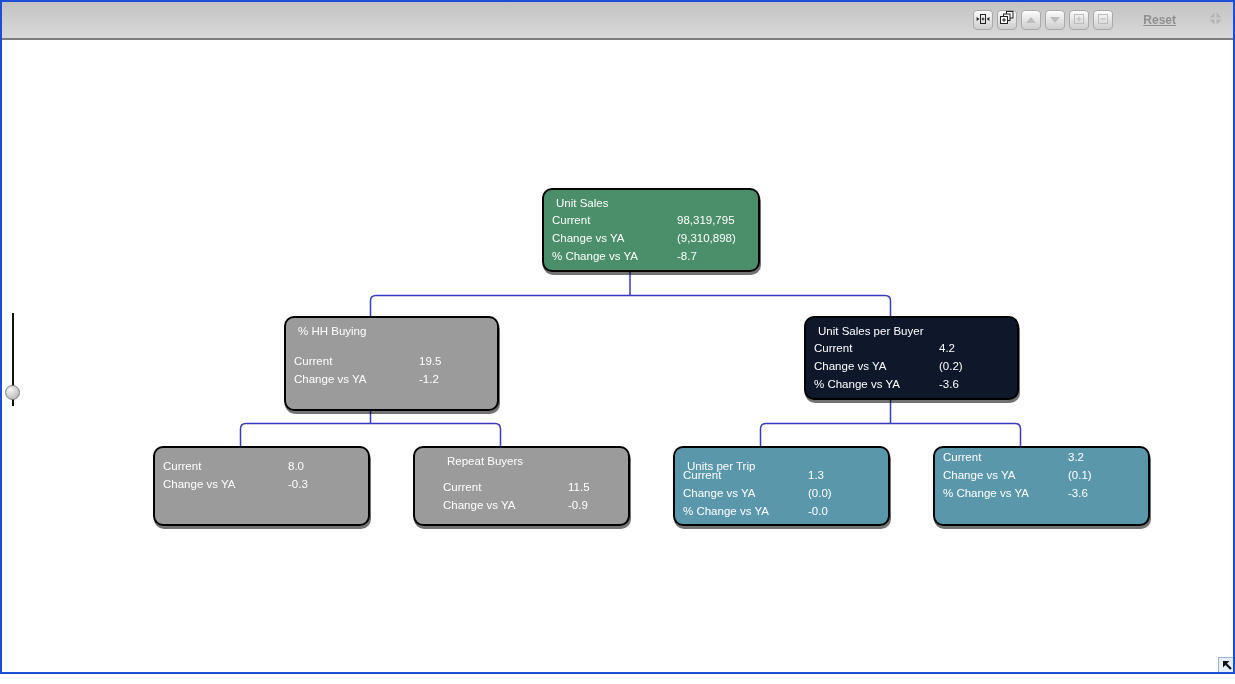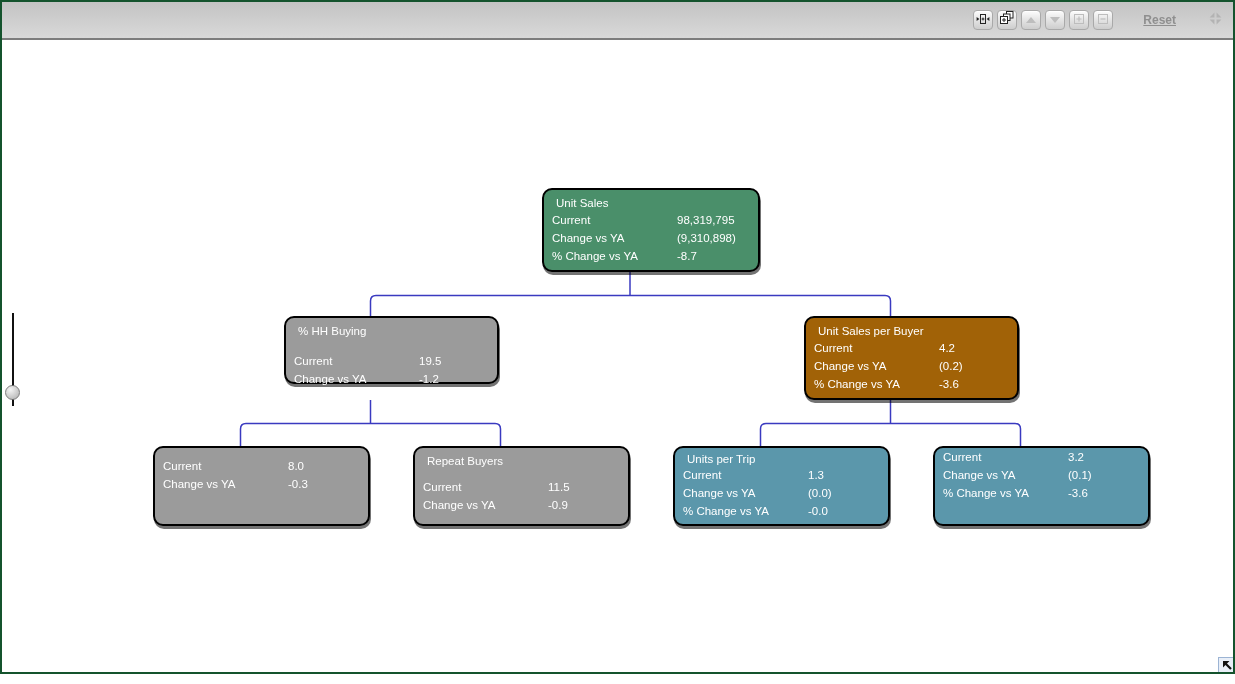--- a/index.html
+++ b/index.html
@@ -1,17 +1,17 @@
 <!DOCTYPE html>
 <html><head>
 <meta charset="utf-8">
 <style>
   * { box-sizing: border-box; margin: 0; padding: 0; }
   html,body { width:1235px; height:684px; background:#fff; font-family:"Liberation Sans","DejaVu Sans",sans-serif; }
-  .frame { position:relative; width:1235px; height:674px; border:2px solid #14532d; background:#fff; overflow:hidden; }
+  .frame { position:relative; width:1235px; height:674px; border:2px solid #1d4ed8; background:#fff; overflow:hidden; }
 
   
   .topbar { position:absolute; left:0; top:0; width:100%; height:38px;
             background:linear-gradient(#c3c3c3,#d9d9d9); border-bottom:2px solid #7d7d7d; }
   .tb-group { position:absolute; right:6px; top:8px; display:flex; align-items:center; }
   .tb-btn { width:20px; height:20px; margin-left:4px; border:1px solid #a9a9a9; border-radius:4px;
             background:linear-gradient(#fdfdfd,#e6e6e6 45%,#cdcdcd);
             display:flex; align-items:center; justify-content:center; cursor:pointer;
             box-shadow: inset 0 1px 0 #fff; }
   .tb-btn.disabled { cursor:default; }
@@ -124,57 +124,57 @@
 
   <div class="node" style="left: 519px; top: 186px; width: 218px; height: 84px; background: rgb(74, 143, 106);">
     <div class="node-title">Unit Sales</div>
     <div class="node-rows">
       <div class="row"><span class="lbl">Current</span><span class="val">98,319,795</span></div>
       <div class="row"><span class="lbl">Change vs YA</span><span class="val">(9,310,898)</span></div>
       <div class="row"><span class="lbl">% Change vs YA</span><span class="val">-8.7</span></div>
     </div>
   </div>
 
-  <div class="node" style="left: 261px; top: 314px; width: 215px; height: 68px; background: rgb(155, 155, 155);">
+  <div class="node" style="left: 261px; top: 314px; width: 215px; height: 95px; background: rgb(155, 155, 155);">
     <div class="node-title">% HH Buying</div>
     <div class="sp"></div>
     <div class="node-rows">
       <div class="row"><span class="lbl">Current</span><span class="val">19.5</span></div>
       <div class="row"><span class="lbl">Change vs YA</span><span class="val">-1.2</span></div>
     </div>
   </div>
 
-  <div class="node" style="left: 781px; top: 314px; width: 215px; height: 84px; background: #a16207;">
+  <div class="node" style="left: 781px; top: 314px; width: 215px; height: 84px; background: #0f172a;">
     <div class="node-title">Unit Sales per Buyer</div>
     <div class="node-rows">
       <div class="row"><span class="lbl">Current</span><span class="val">4.2</span></div>
       <div class="row"><span class="lbl">Change vs YA</span><span class="val">(0.2)</span></div>
       <div class="row"><span class="lbl">% Change vs YA</span><span class="val">-3.6</span></div>
     </div>
   </div>
 
   <div class="node" style="left: 130px; top: 444px; width: 217px; height: 80px; background: rgb(155, 155, 155);">
     <div class="sp" style="height:9px;"></div>
     <div class="node-rows">
       <div class="row"><span class="lbl">Current</span><span class="val">8.0</span></div>
       <div class="row"><span class="lbl">Change vs YA</span><span class="val">-0.3</span></div>
     </div>
   </div>
 
-  <div class="node" style="left: 390px; top: 444px; width: 217px; height: 80px; background: rgb(155, 155, 155);">
+  <div class="node" style="left: 390px; top: 444px; width: 217px; height: 80px; background: rgb(155, 155, 155); padding-left: 20px;">
     <div class="node-title">Repeat Buyers</div>
     <div class="sp" style="height:9px;"></div>
     <div class="node-rows">
       <div class="row"><span class="lbl">Current</span><span class="val">11.5</span></div>
       <div class="row"><span class="lbl">Change vs YA</span><span class="val">-0.9</span></div>
     </div>
   </div>
 
   <div class="node" style="left: 650px; top: 444px; width: 217px; height: 80px; background: rgb(91, 151, 171);">
-    <div class="node-title" style="padding-top:5px; height:18px;">Units per Trip</div>
+    <div class="node-title" style="padding-top:12px; height:18px;">Units per Trip</div>
     <div class="node-rows">
       <div class="row"><span class="lbl">Current</span><span class="val">1.3</span></div>
       <div class="row"><span class="lbl">Change vs YA</span><span class="val">(0.0)</span></div>
       <div class="row"><span class="lbl">% Change vs YA</span><span class="val">-0.0</span></div>
     </div>
   </div>
 
   <div class="node" style="left: 910px; top: 444px; width: 217px; height: 80px; background: rgb(91, 151, 171);">
     <div class="node-rows">
       <div class="row"><span class="lbl">Current</span><span class="val">3.2</span></div>

